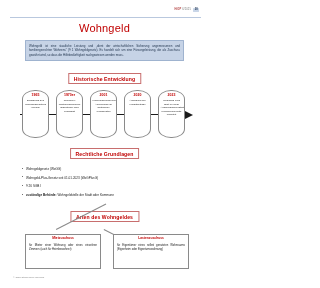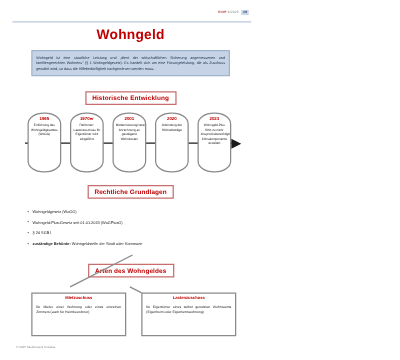--- a/index.html
+++ b/index.html
@@ -63,21 +63,21 @@
   }
 
   
   .doc-title {
     position: absolute;
     top: 22px;
     left: 0;
     right: 0;
     text-align: center;
     font-size: 11px;
-    font-weight: bold;
+    font-weight: normal;
     color: #c00000;
     letter-spacing: 0.2px;
   }
 
   
   .intro-box {
     position: absolute;
     top: 40px;
     left: 25px;
     width: 159px;

